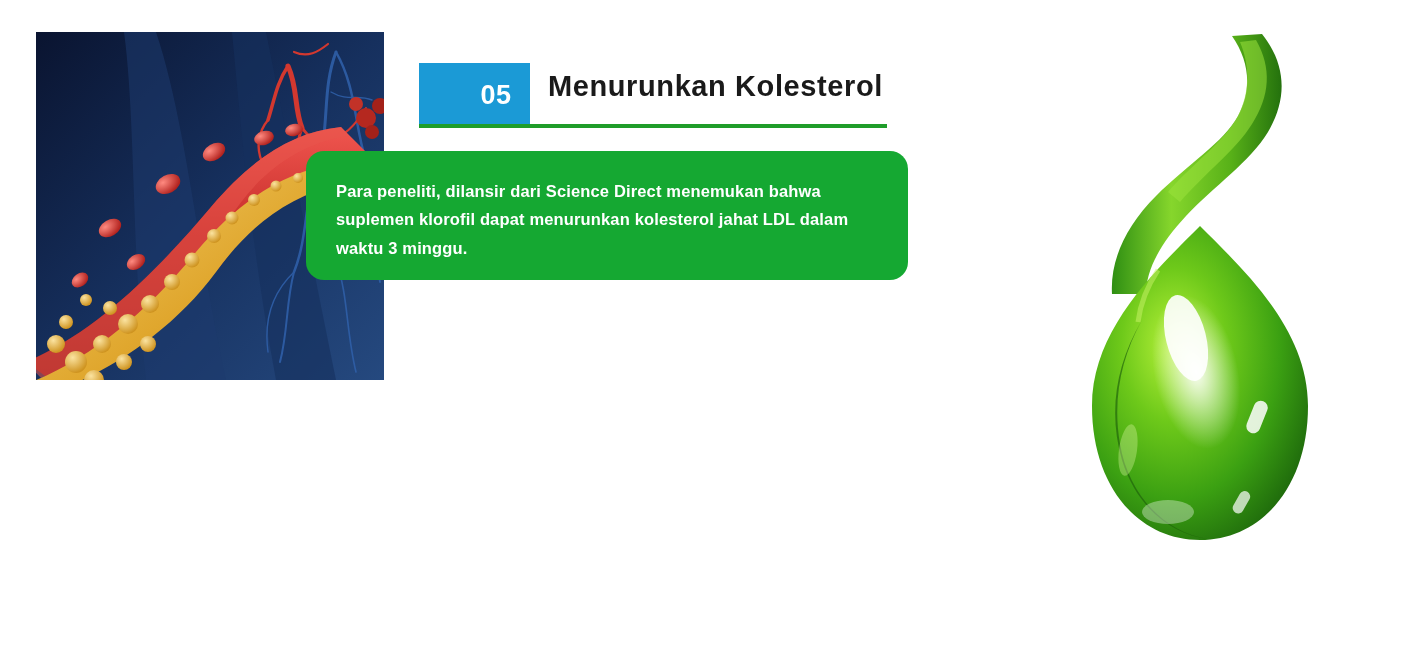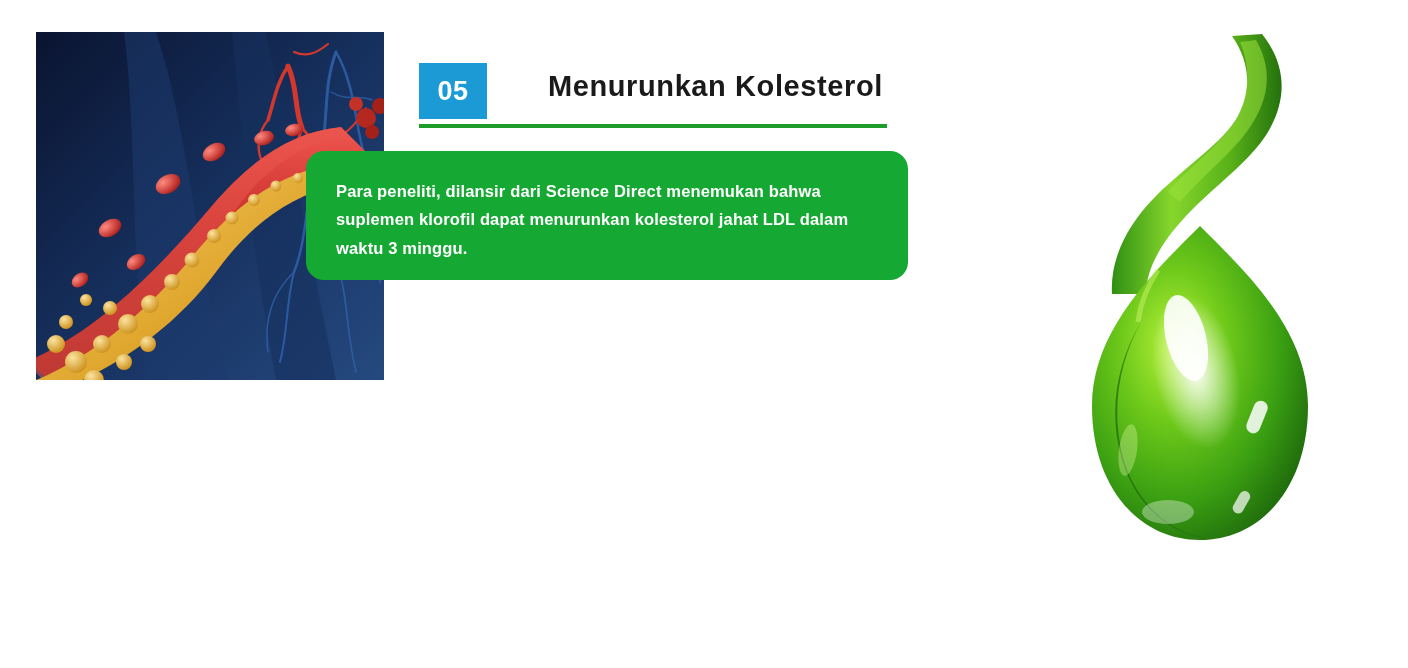--- a/index.html
+++ b/index.html
@@ -28,29 +28,30 @@
   .artery-figure svg {
     display: block;
   }
 
   
   .number-badge {
     position: absolute;
     left: 419px;
     top: 63px;
     width: 68px;
-    height: 56px;
+    height: 64px;
     background: #1b9ad6;
     color: #ffffff;
     font-size: 27px;
     font-weight: bold;
     display: flex;
     align-items: center;
     justify-content: center;
     letter-spacing: 0.5px;
+    padding-left: 43px;
   }
 
   
   .heading-title {
     position: absolute;
     left: 500px;
     top: 70px;
     font-size: 29px;
     color: #1a1a1a;
     font-weight: bold;

